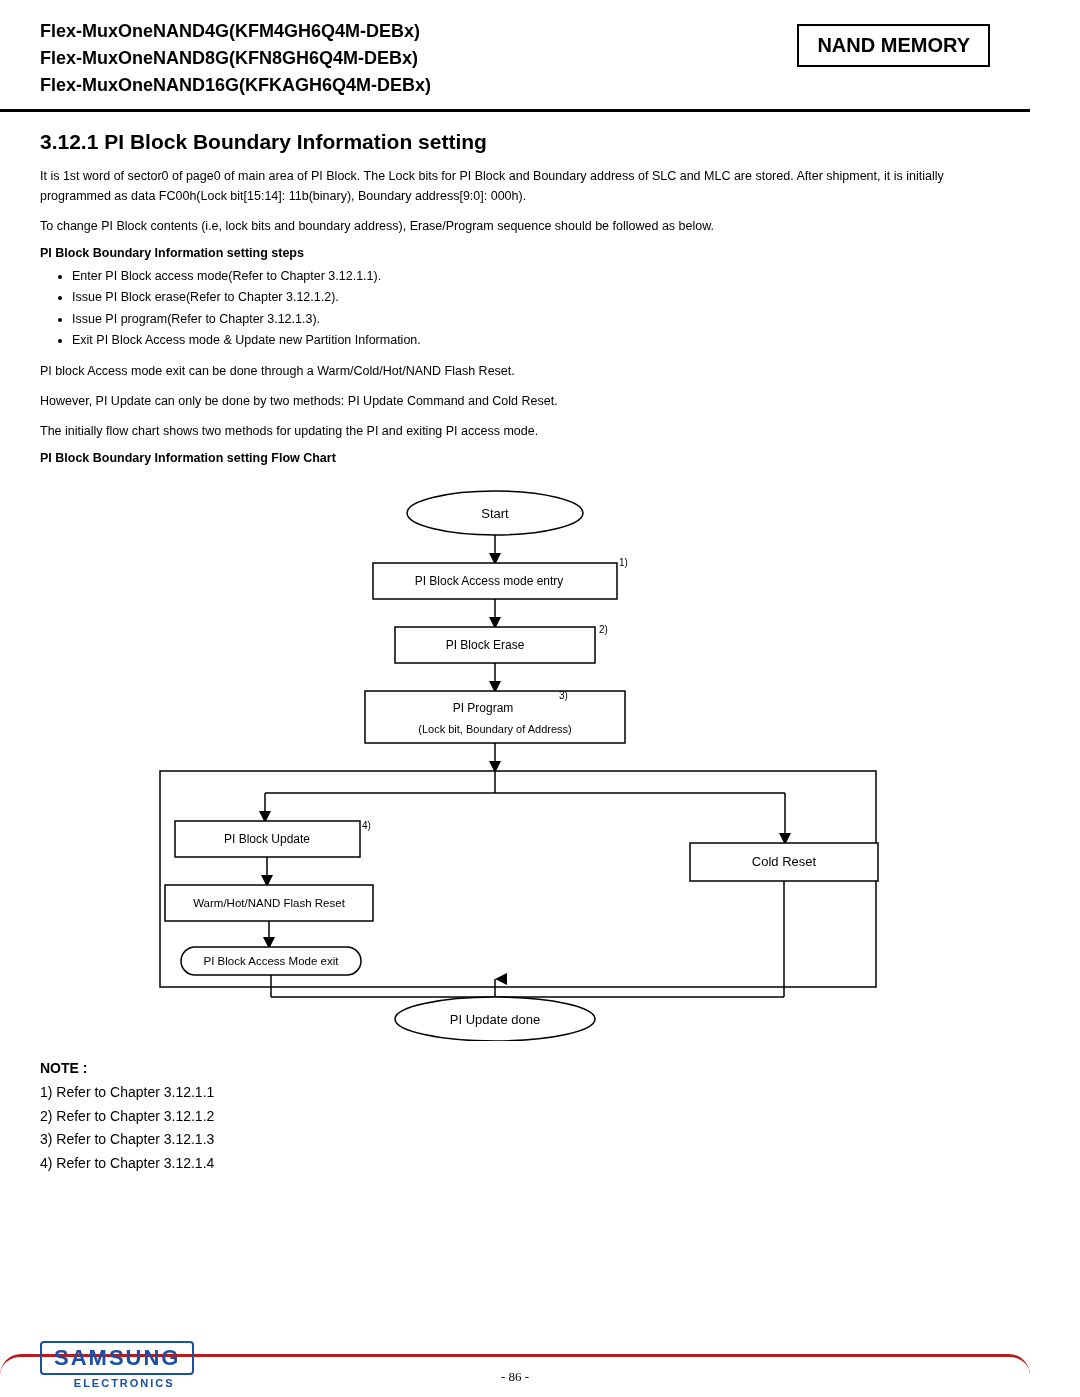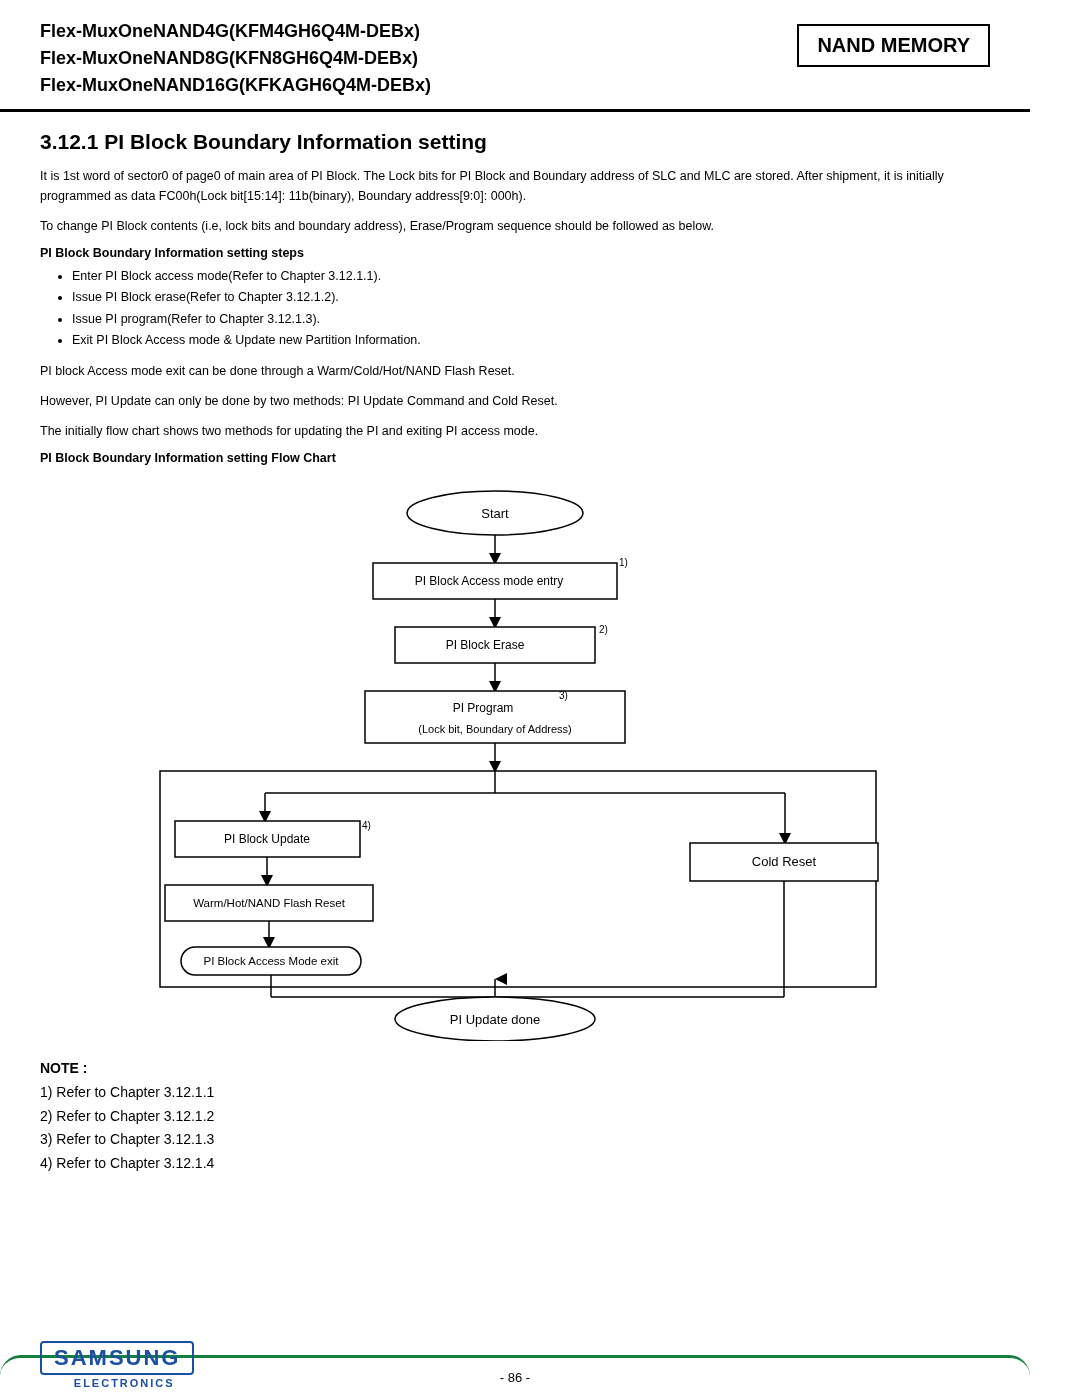--- a/index.html
+++ b/index.html
@@ -83,31 +83,32 @@
     .notes {
       margin-top: 14px;
       font-size: 14px;
       line-height: 1.7;
     }
     .notes .note-label {
       font-weight: bold;
     }
     
     .footer {
-      border-top: 3px solid #15803d;
+      border-top: 3px solid #b91c1c;
       display: flex;
       justify-content: center;
       align-items: center;
       padding: 12px 40px;
       position: relative;
       margin-top: auto;
       border-radius: 21px;
     }
     .footer-page {
       font-size: 13px;
+      font-family: Liberation Serif, serif;
     }
     .footer-logo {
       position: absolute;
       left: 40px;
       bottom: 8px;
       display: flex;
       flex-direction: column;
       align-items: center;
     }
     .samsung-logo {

